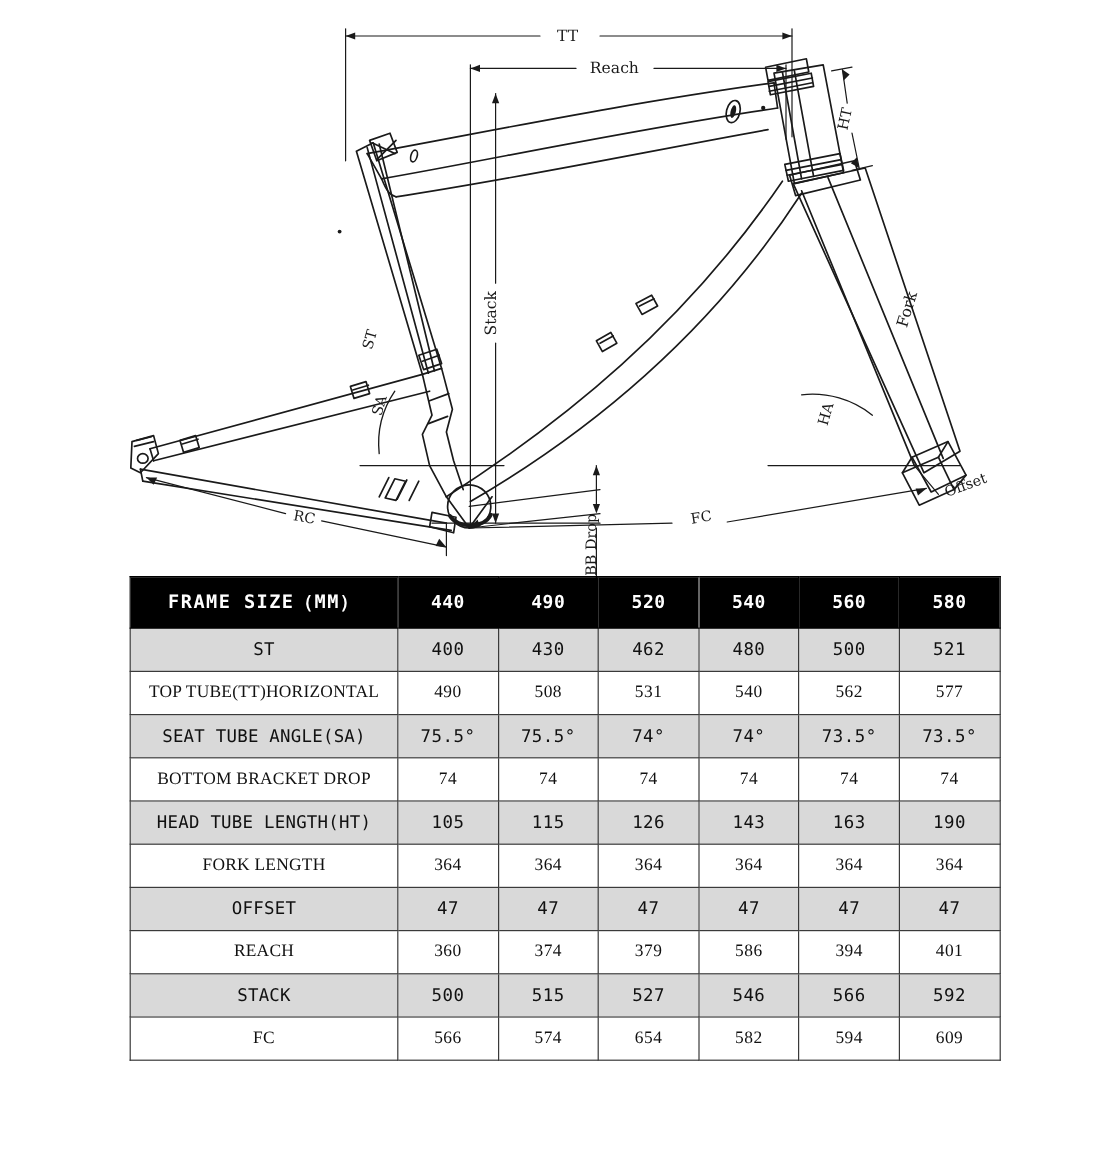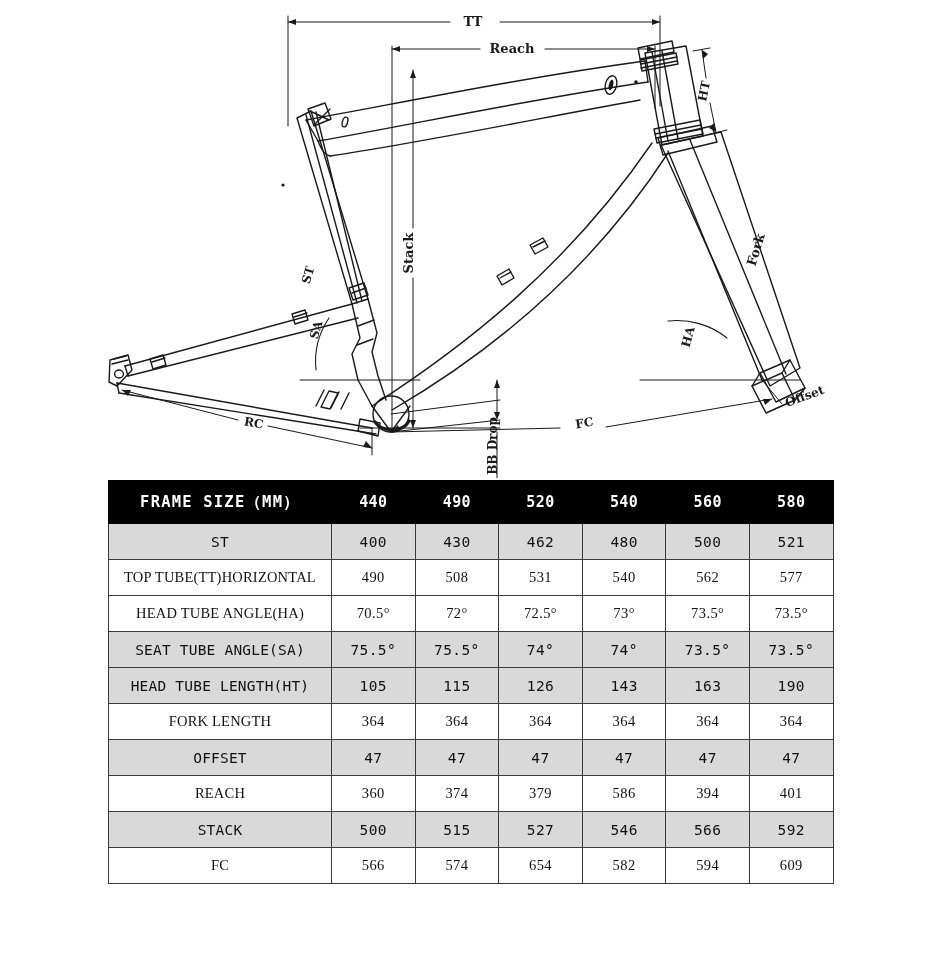--- a/index.html
+++ b/index.html
@@ -18,24 +18,23 @@
     position: relative;
     width: 930px;
     height: 971px;
     background: #ffffff;
   }
 
   
   #drawing-wrap {
     position: absolute;
     left: 0;
-    top: 8px;
+    top: 16px;
     width: 820px;
     height: 470px;
-    font-weight: bold;
   }
   #frame-drawing {
     display: block;
     width: 930px;
     height: 470px;
   }
   .dim-label {
     font-family: "DejaVu Serif", "Liberation Serif", serif;
     fill: #1a1a1a;
   }
@@ -347,38 +346,38 @@
         </tr>
         <tr class="plain">
           <td class="row-label">TOP TUBE(TT)HORIZONTAL</td>
           <td>490</td>
           <td>508</td>
           <td>531</td>
           <td>540</td>
           <td>562</td>
           <td>577</td>
         </tr>
-        <tr class="plain">
-          <td class="row-label">HEAD TUBE ANGLE(HA)</td>
-          <td>70.5°</td>
-          <td>72°</td>
-          <td>72.5°</td>
-          <td>73°</td>
-          <td>73.5°</td>
-          <td>73.5°</td>
-        </tr>
         <tr class="shaded">
           <td class="row-label">SEAT TUBE ANGLE(SA)</td>
           <td>75.5°</td>
           <td>75.5°</td>
           <td>74°</td>
           <td>74°</td>
           <td>73.5°</td>
           <td>73.5°</td>
         </tr>
+        <tr class="plain">
+          <td class="row-label">BOTTOM BRACKET DROP</td>
+          <td>74</td>
+          <td>74</td>
+          <td>74</td>
+          <td>74</td>
+          <td>74</td>
+          <td>74</td>
+        </tr>
         <tr class="shaded">
           <td class="row-label">HEAD TUBE LENGTH(HT)</td>
           <td>105</td>
           <td>115</td>
           <td>126</td>
           <td>143</td>
           <td>163</td>
           <td>190</td>
         </tr>
         <tr class="plain">

